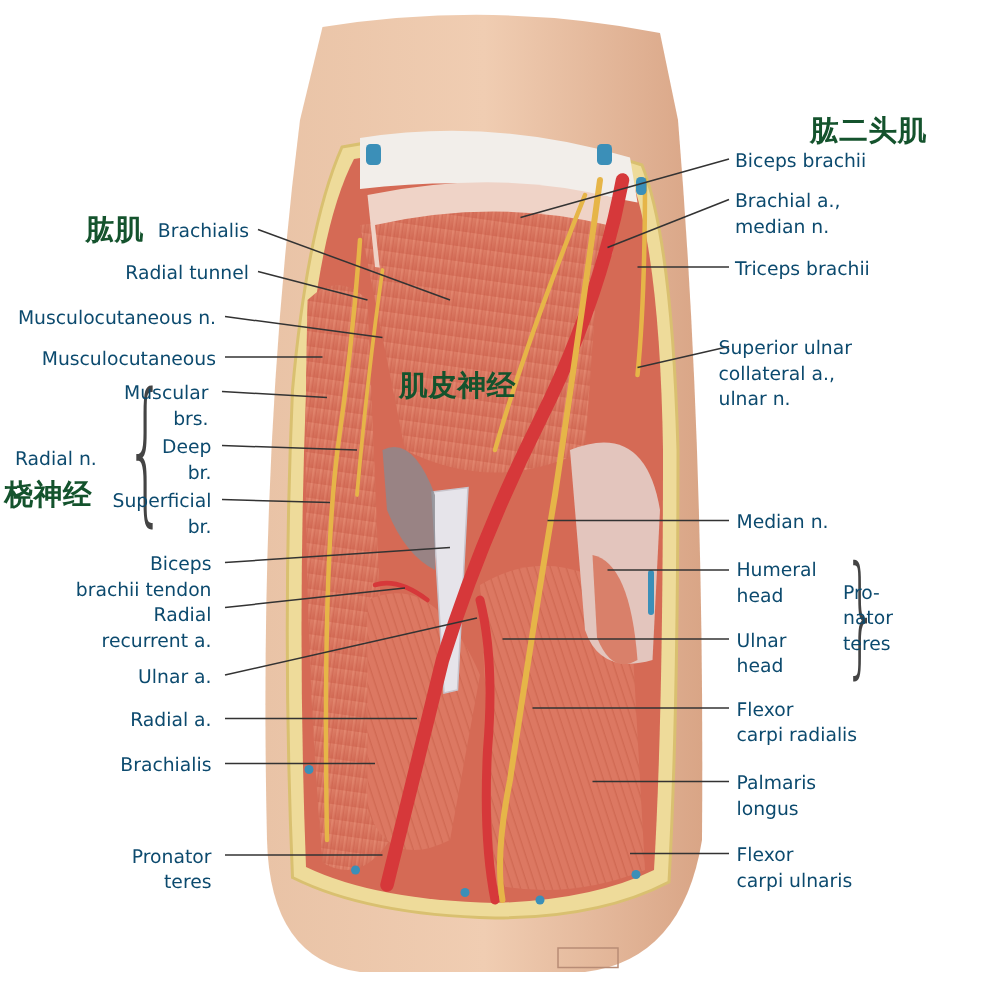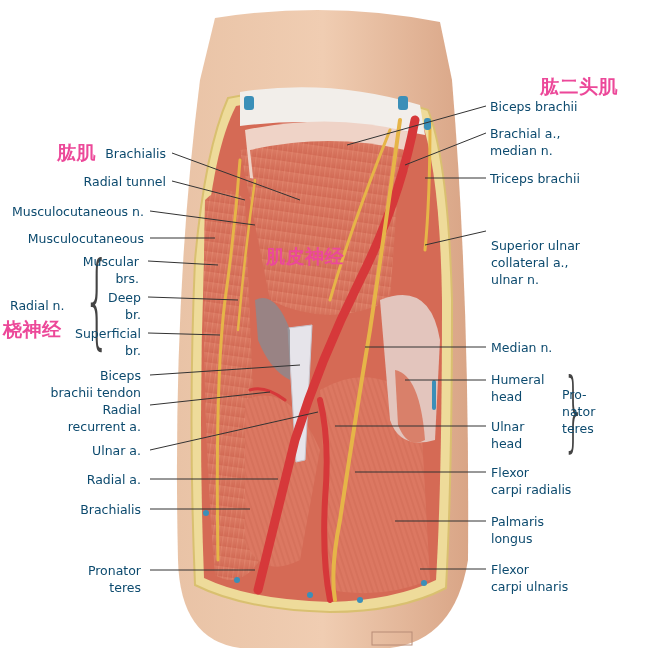--- a/index.html
+++ b/index.html
@@ -1,21 +1,21 @@
 <!DOCTYPE html>
 <html><head>
 <meta charset="utf-8">
 <style>
   html, body { margin:0; padding:0; background:#ffffff; }
   body { width:658px; height:657px; position:relative; overflow:hidden;
          font-family:"DejaVu Sans", "Liberation Sans", sans-serif; }
   #figure { position:absolute; left:0; top:0; width:658px; height:657px; }
   .lbl { position:absolute; font-size:12.5px; line-height:17px; color:#0c4a6e; white-space:pre; }
   .lbl.r { text-align:right; }
-  .zh { position:absolute; font-weight:bold; font-size:19px; color:#ec4899; letter-spacing:0.5px; }
+  .zh { position:absolute; font-weight:bold; font-size:19px; color:#14532d; letter-spacing:0.5px; }
   .brace { position:absolute; color:#444; font-weight:200; }
 </style>
 </head>
 <body>
 
 <svg id="figure" viewBox="0 0 658 657" width="658" height="657">
   <defs>
     <linearGradient id="skinG" x1="0" x2="1" y1="0" y2="0">
       <stop offset="0" stop-color="#e9c3a6"></stop>
       <stop offset="0.5" stop-color="#f0cdb2"></stop>
@@ -142,21 +142,21 @@
 <div class="lbl r" style="right:517px;top:442px;">Ulnar a.</div>
 <div class="lbl r" style="right:517px;top:471px;">Radial a.</div>
 <div class="lbl r" style="right:517px;top:501px;">Brachialis</div>
 <div class="lbl r" style="right:517px;top:562px;margin-left:44px;">Pronator
 teres</div>
 
 <div class="lbl" style="left:490px;top:98px;">Biceps brachii</div>
 <div class="lbl" style="left:490px;top:125px;">Brachial a.,
 median n.</div>
 <div class="lbl" style="left:490px;top:170px;">Triceps brachii</div>
-<div class="lbl" style="left:491px;top:223px;margin-top:14px;">Superior ulnar
+<div class="lbl" style="left:479px;top:223px;">Superior ulnar
 collateral a.,
 ulnar n.</div>
 <div class="lbl" style="left:491px;top:339px;">Median n.</div>
 <div class="lbl" style="left:491px;top:371px;">Humeral
 head</div>
 <div class="lbl" style="left:491px;top:418px;">Ulnar
 head</div>
 <div class="brace" style="left:546px;top:366px;font-size:88px;line-height:88px;transform:scaleX(0.4);">}</div>
 <div class="lbl" style="left:562px;top:386px;">Pro-
 nator

